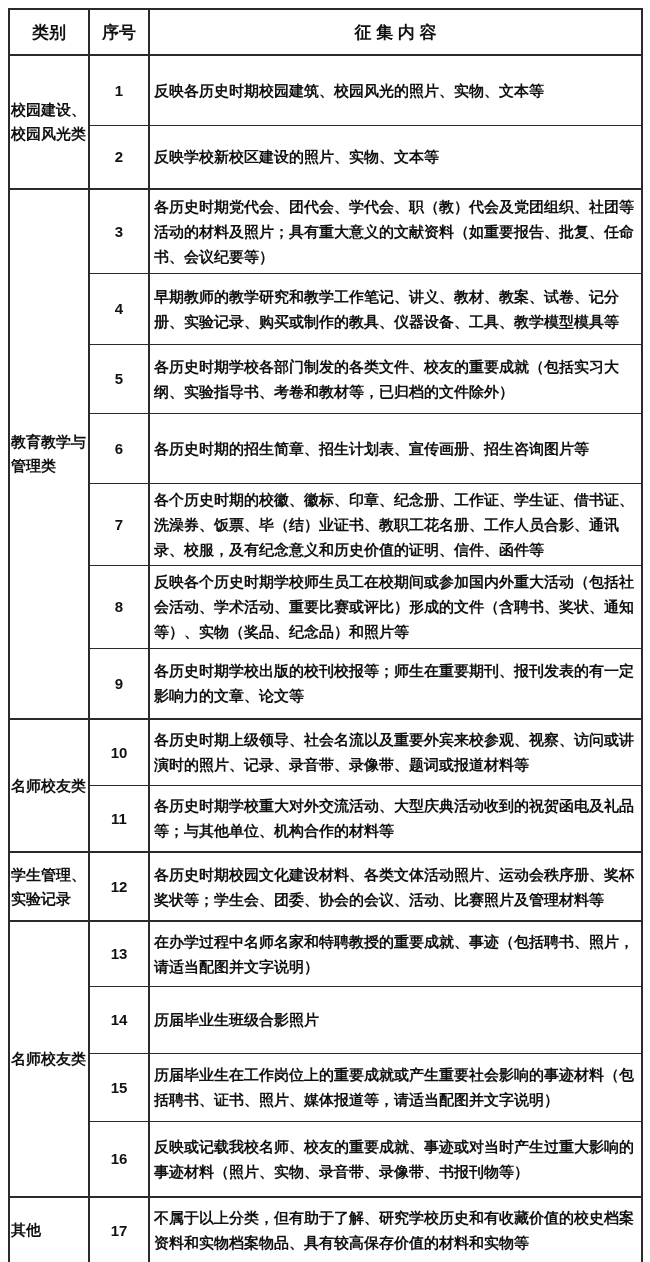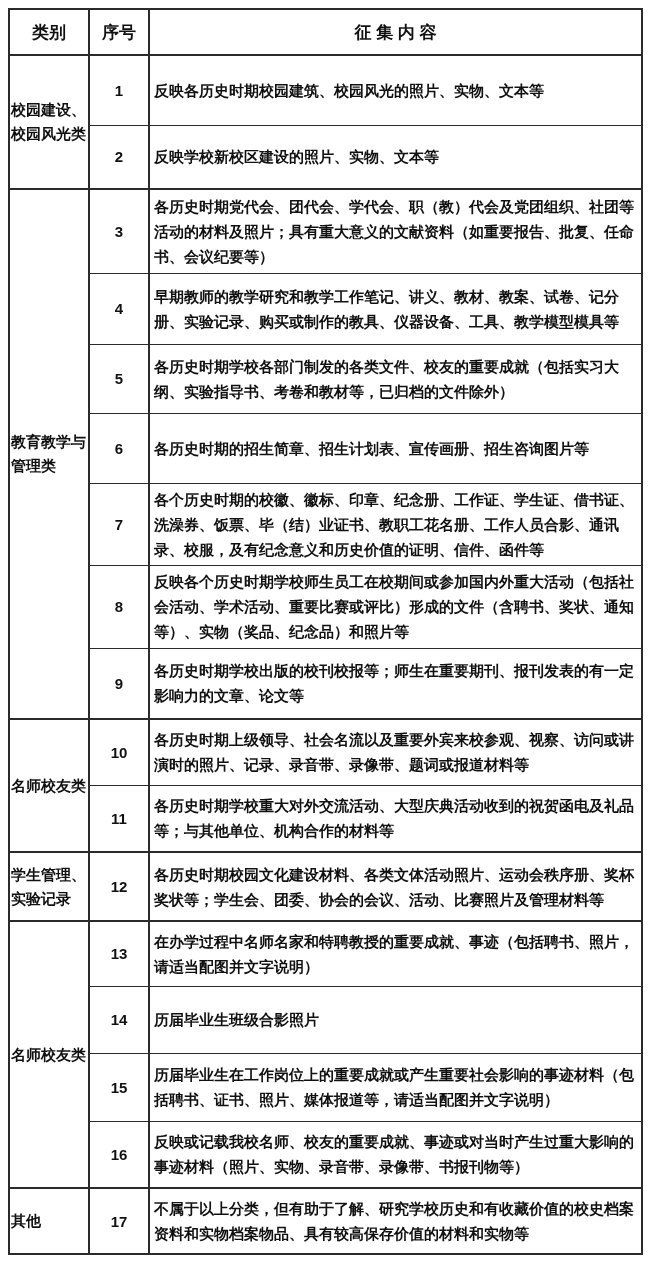--- a/index.html
+++ b/index.html
@@ -144,21 +144,21 @@
           <td class="content-cell">在办学过程中名师名家和特聘教授的重要成就、事迹（包括聘书、照片，请适当配图并文字说明）</td>
         </tr>
         <tr style="height: 67px;">
           <td class="no-cell">14</td>
           <td class="content-cell">历届毕业生班级合影照片</td>
         </tr>
         <tr style="height: 68px; margin-left: 8px;">
           <td class="no-cell">15</td>
           <td class="content-cell">历届毕业生在工作岗位上的重要成就或产生重要社会影响的事迹材料（包括聘书、证书、照片、媒体报道等，请适当配图并文字说明）</td>
         </tr>
-        <tr style="height: 67px;">
+        <tr style="height: 76px;">
           <td class="no-cell">16</td>
           <td class="content-cell">反映或记载我校名师、校友的重要成就、事迹或对当时产生过重大影响的事迹材料（照片、实物、录音带、录像带、书报刊物等）</td>
         </tr>
         <tr class="sec-first" style="height: 66px;">
           <td class="cat-cell" rowspan="1">其他</td>
           <td class="no-cell">17</td>
           <td class="content-cell">不属于以上分类，但有助于了解、研究学校历史和有收藏价值的校史档案资料和实物档案物品、具有较高保存价值的材料和实物等</td>
         </tr>
       </tbody>
   </table>

